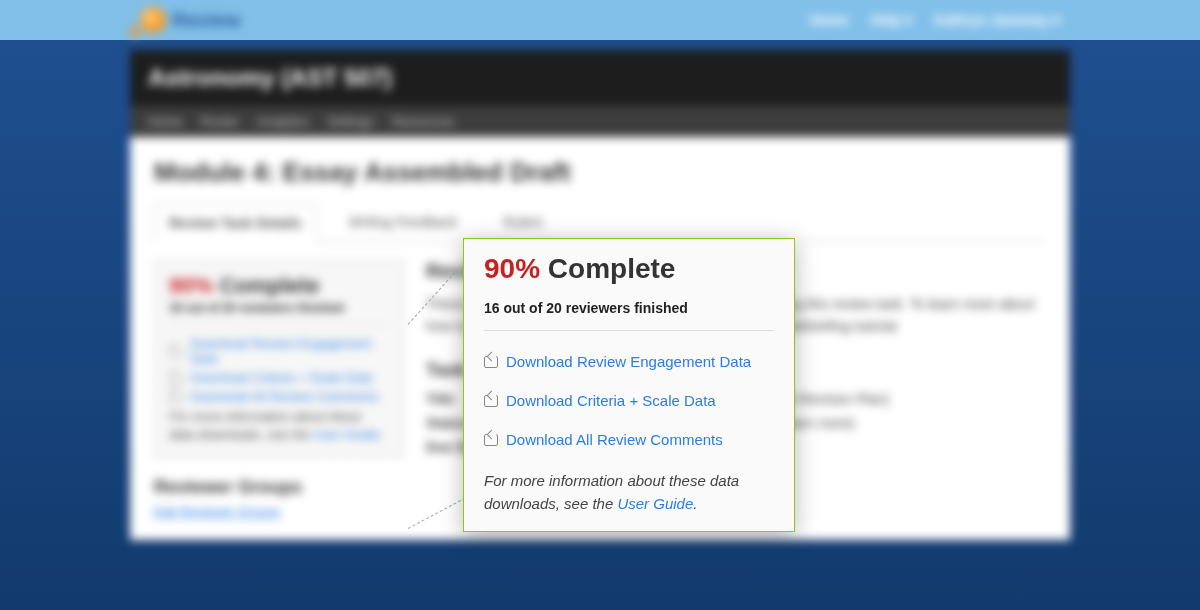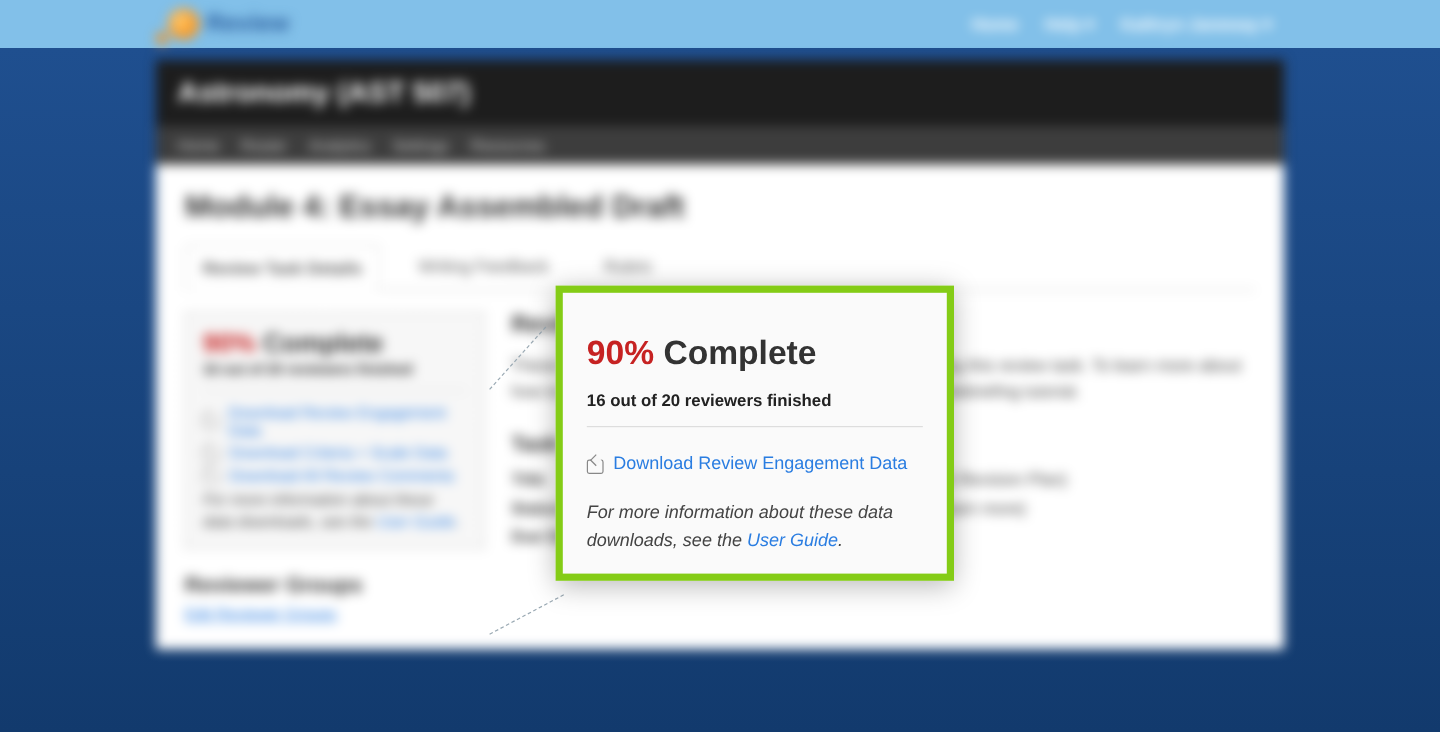--- a/index.html
+++ b/index.html
@@ -84,29 +84,29 @@
 .main p { font-size: 14px; color: #444; line-height: 1.6; }
 .task-h { font-size:18px; font-weight:bold; color:#333; margin-top: 22px; margin-bottom:10px; }
 .field-row { display: flex; gap: 40px; font-size: 14px; color: #444; margin: 8px 0; }
 .field-row .lbl { width: 80px; font-weight: bold; }
 
 
 .focus-wrap {
   position: absolute; left: 463px; top: 238px;
   width: 332px;
   background: #fafafa;
-  border: 6px solid #84cc16;
+  border: 1px solid #84cc16;
   box-shadow: 0 4px 22px rgba(0,0,0,0.28);
-  padding: 34px 20px 16px;
+  padding: 14px 20px 16px;
 }
 .focus-wrap .f-pct { font-size: 28px; font-weight: bold; color: #333; }
 .focus-wrap .f-pct .num { color: #c62222; }
 .focus-wrap .f-sub { font-size: 14px; font-weight: bold; color: #222; margin-top: 15px; }
 .focus-wrap hr { border:none; border-top:1px solid #ddd; margin: 14px 0 12px; }
-.focus-wrap .dl-row { font-size: 15px; margin: 22px 0; align-items: flex-end; }
+.focus-wrap .dl-row { font-size: 15px; margin: 22px 0; }
 .focus-wrap .info { font-size: 15px; line-height: 1.5; }
 
 
 .guide {
   position: absolute; background: none; border-top: 1px dashed #9aa9b3;
   transform-origin: left center;
 }
 </style>
 </head>
 <body>
@@ -198,14 +198,22 @@
 <div class="focus-wrap">
   <div class="f-pct">
     <span class="num">90%</span> <span>Complete</span>
   </div>
   <div class="f-sub">16 out of 20 reviewers finished</div>
   <hr>
   <div class="dl-row">
       <span class="dl-icon"></span>
       <a href="#">Download Review Engagement Data</a>
     </div>
+  <div class="dl-row">
+      <span class="dl-icon"></span>
+      <a href="#">Download Criteria + Scale Data</a>
+    </div>
+  <div class="dl-row">
+      <span class="dl-icon"></span>
+      <a href="#">Download All Review Comments</a>
+    </div>
   <div class="info"><span>For more information about these data downloads, see the </span><a href="#">User Guide</a><span>.</span></div>
 </div>
 
 </body></html>

